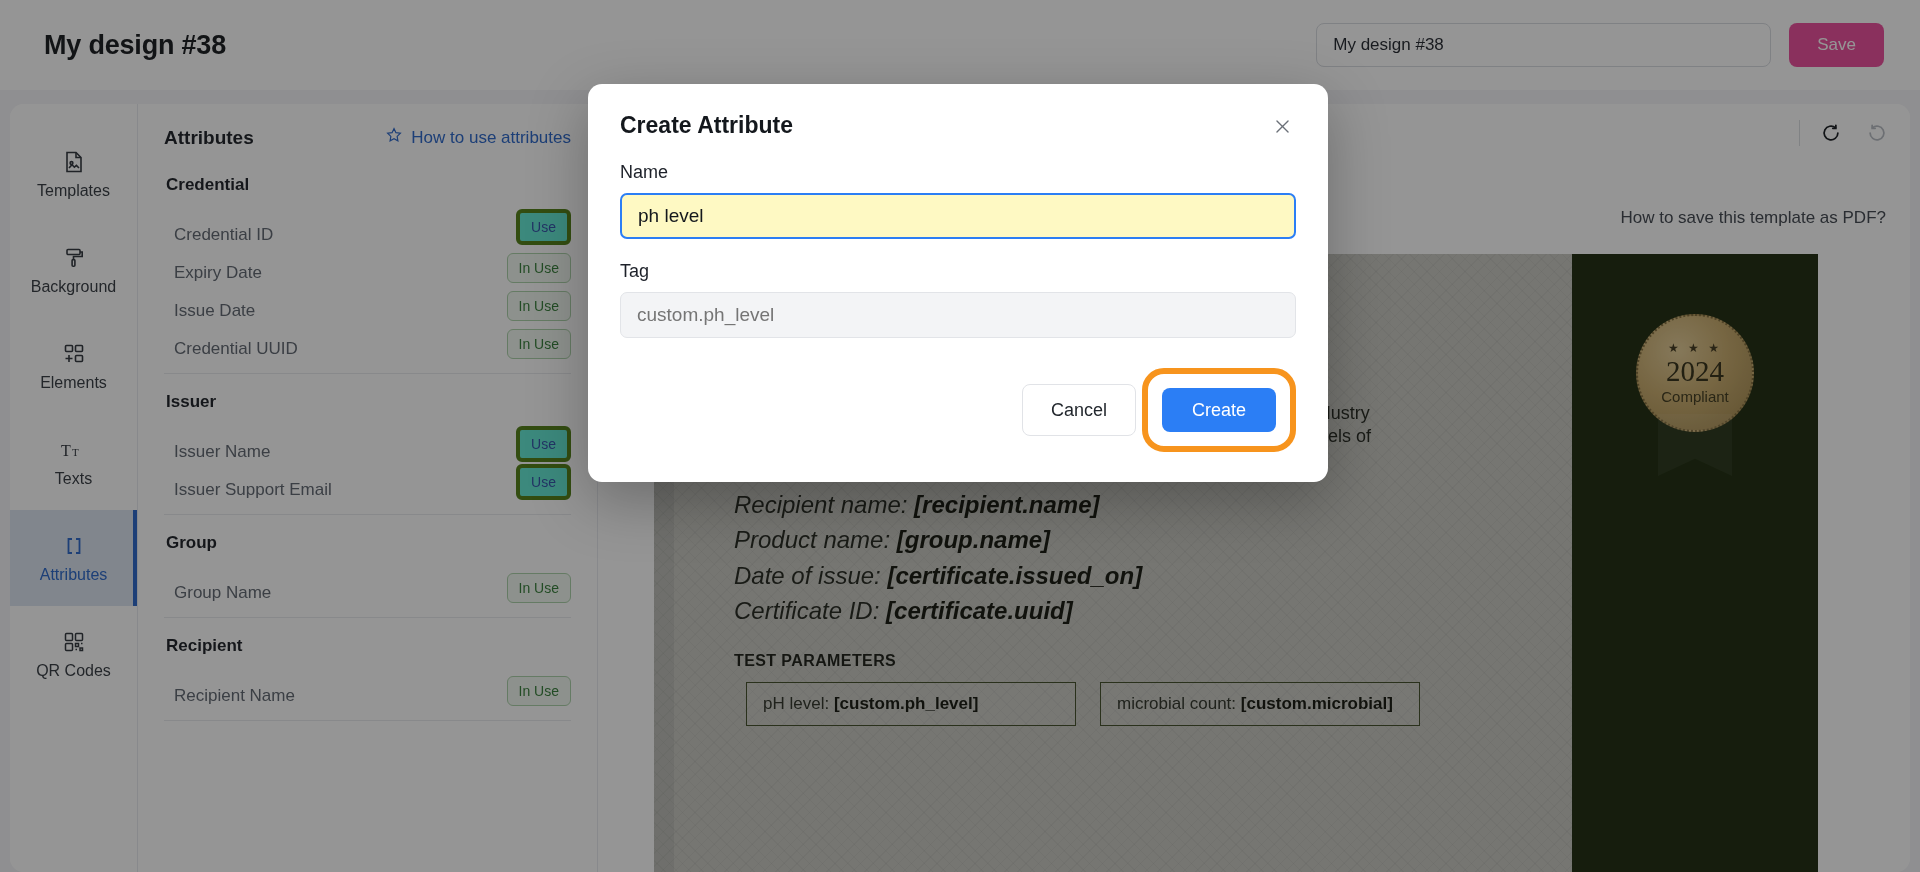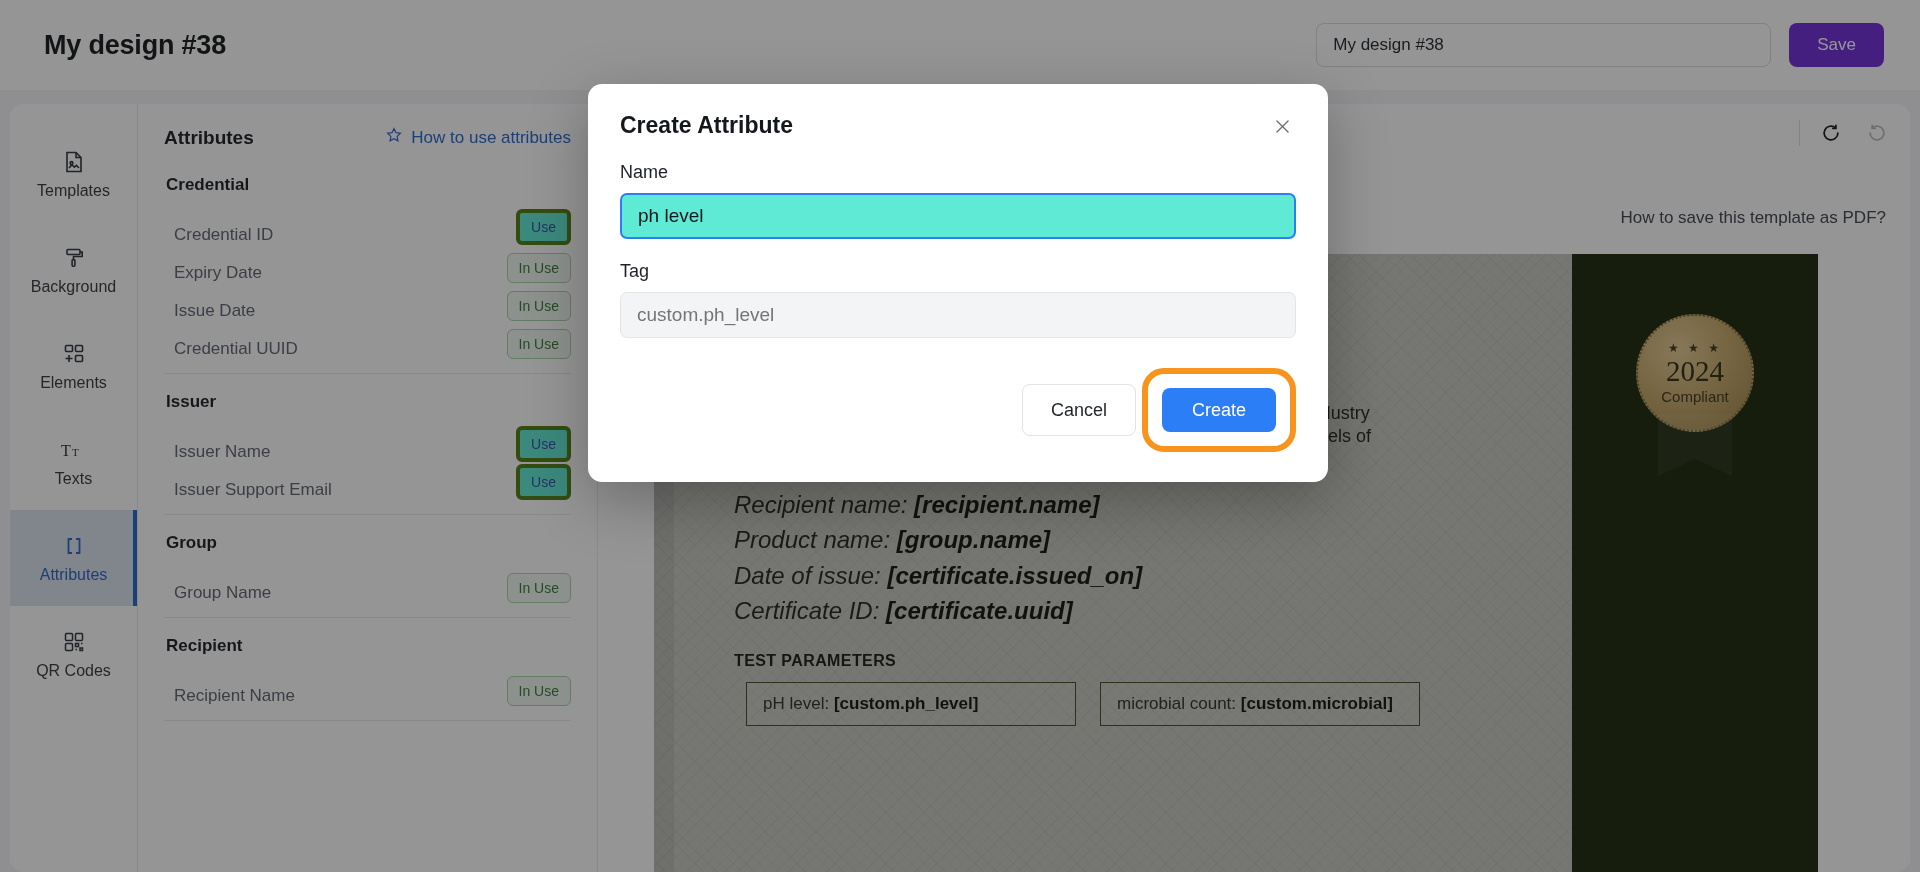--- a/index.html
+++ b/index.html
@@ -26,21 +26,21 @@
   }
   .topbar-right {
     margin-left: auto; margin-right: 36px; display: flex; align-items: center; gap: 18px;
   }
   .name-input {
     width: 455px; height: 44px; border: 1px solid #d7dae0; border-radius: 8px;
     background: #fff; font-size: 17px; color: #1d2129; padding: 0 16px;
     font-family: "Liberation Sans", sans-serif; outline: none;
   }
   .save-btn {
-    height: 44px; padding: 0 28px; background: #6d28d9; color: #ffffff;
+    height: 44px; padding: 0 28px; background: #ec4899; color: #ffffff;
     border: none; border-radius: 8px; font-size: 17px; cursor: pointer;
     font-family: "Liberation Sans", sans-serif;
   }
 
   
   .shell {
     position: absolute; top: 104px; left: 10px;
     width: 1900px; height: 768px;
     background: #ffffff; border-radius: 14px; overflow: hidden;
     display: flex;
@@ -151,21 +151,21 @@
     box-shadow: 0 18px 60px rgba(0,0,0,0.28);
     padding: 28px 32px 30px 32px;
   }
   .modal-head { display: flex; align-items: flex-start; justify-content: space-between; margin-bottom: 22px; }
   .modal-title { font-size: 23px; font-weight: bold; color: #14181d; }
   .close-x { width: 28px; height: 28px; cursor: pointer; display: flex; align-items: center; justify-content: center; }
   .field-label { font-size: 18px; color: #1d2129; margin-bottom: 10px; }
   .modal-input {
     width: 100%; height: 46px; border: 2px solid #2b7ef5; border-radius: 7px;
     font-size: 19px; color: #14181d; padding: 0 16px; outline: none;
-    font-family: "Liberation Sans", sans-serif; background: #5eead4;
+    font-family: "Liberation Sans", sans-serif; background: #fef9c3;
   }
   .modal-input.readonly {
     border: 1px solid #e2e4e8; background: #f3f4f6; color: #9aa0a8;
   }
   .gap { height: 22px; }
   .modal-actions { display: flex; justify-content: flex-end; align-items: center; gap: 6px; margin-top: 30px; }
   .btn-cancel {
     height: 52px; padding: 0 28px; border: 1px solid #e1e3e7; border-radius: 8px;
     background: #fff; font-size: 18px; color: #23282e; cursor: pointer;
     font-family: "Liberation Sans", sans-serif;

